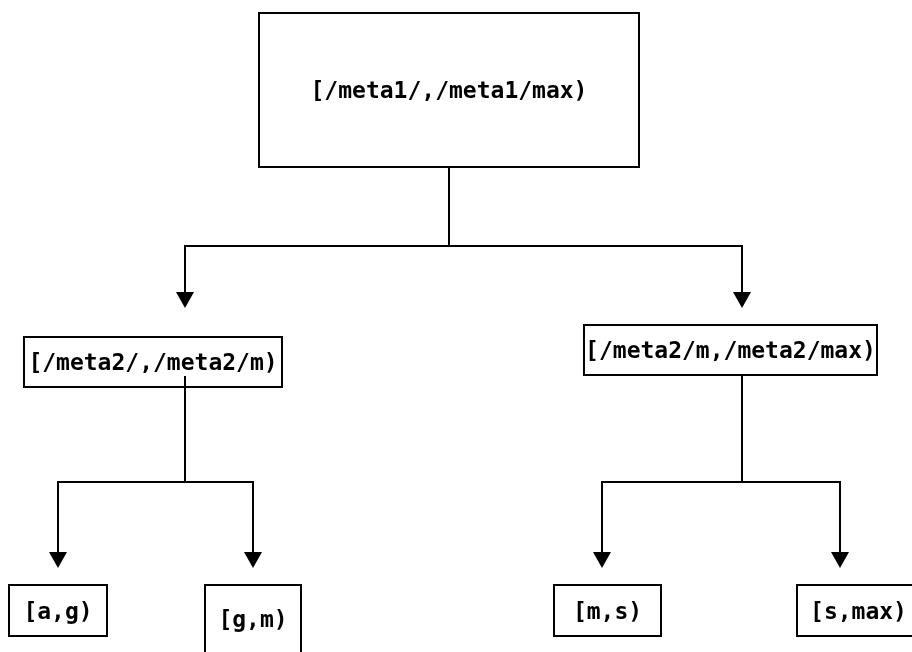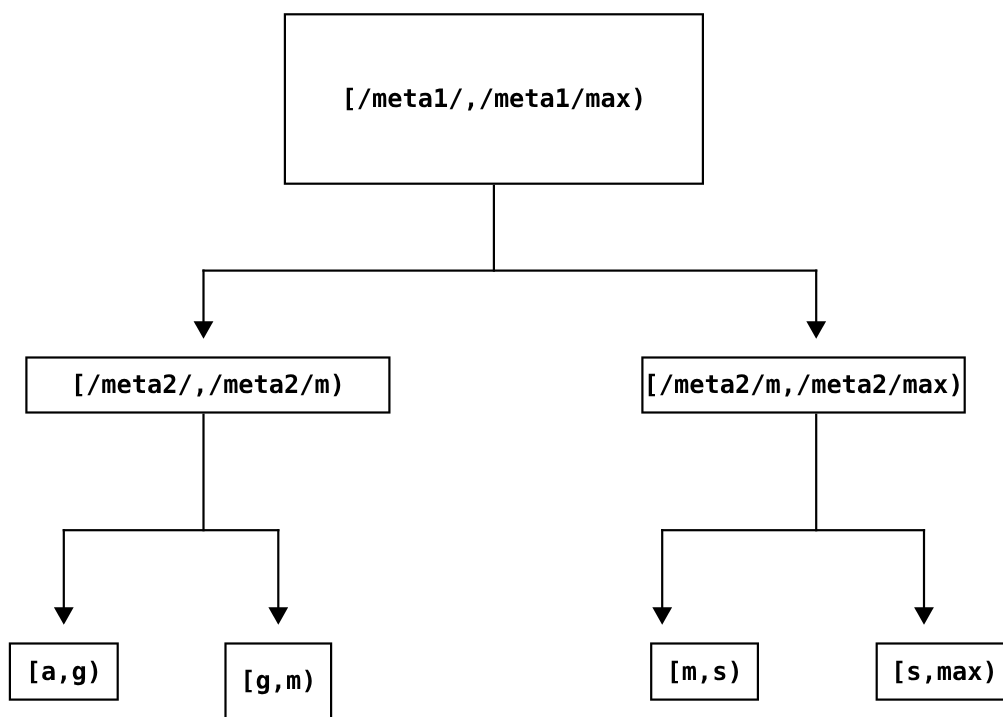--- a/index.html
+++ b/index.html
@@ -40,25 +40,25 @@
     position: absolute;
     width: 0;
     height: 0;
     border-left: 9px solid transparent;
     border-right: 9px solid transparent;
     border-top: 16px solid #000000;
   }
 
   
   .node-root       { left: 258px; top: 12px;  width: 382px; height: 156px; }
-  .node-child-left { left: 23px;  top: 324px; width: 332px; height: 52px; }
+  .node-child-left { left: 23px;  top: 336px; width: 260px; height: 52px; }
   .node-child-right{ left: 583px; top: 324px; width: 295px; height: 52px; }
   .node-leaf-1     { left: 8px;   top: 584px; width: 100px; height: 53px; align-items: center; }
   .node-leaf-2     { left: 204px; top: 584px; width: 98px;  height: 70px; }
-  .node-leaf-3     { left: 553px; top: 584px; width: 99px;  height: 53px; margin-left: 38px; }
+  .node-leaf-3     { left: 553px; top: 584px; width: 109px;  height: 53px; }
   .node-leaf-4     { left: 796px; top: 584px; width: 125px; height: 53px; }
 
   
   .root-stem       { left: 448px; top: 168px; width: 2px;   height: 79px; }
   .l1-hline        { left: 184px; top: 245px; width: 559px; height: 2px; }
   .l1-drop-left    { left: 184px; top: 245px; width: 2px;   height: 48px; }
   .l1-drop-right   { left: 741px; top: 245px; width: 2px;   height: 48px; }
   .l1-arrow-left   { left: 176px; top: 292px; }
   .l1-arrow-right  { left: 733px; top: 292px; }
 

